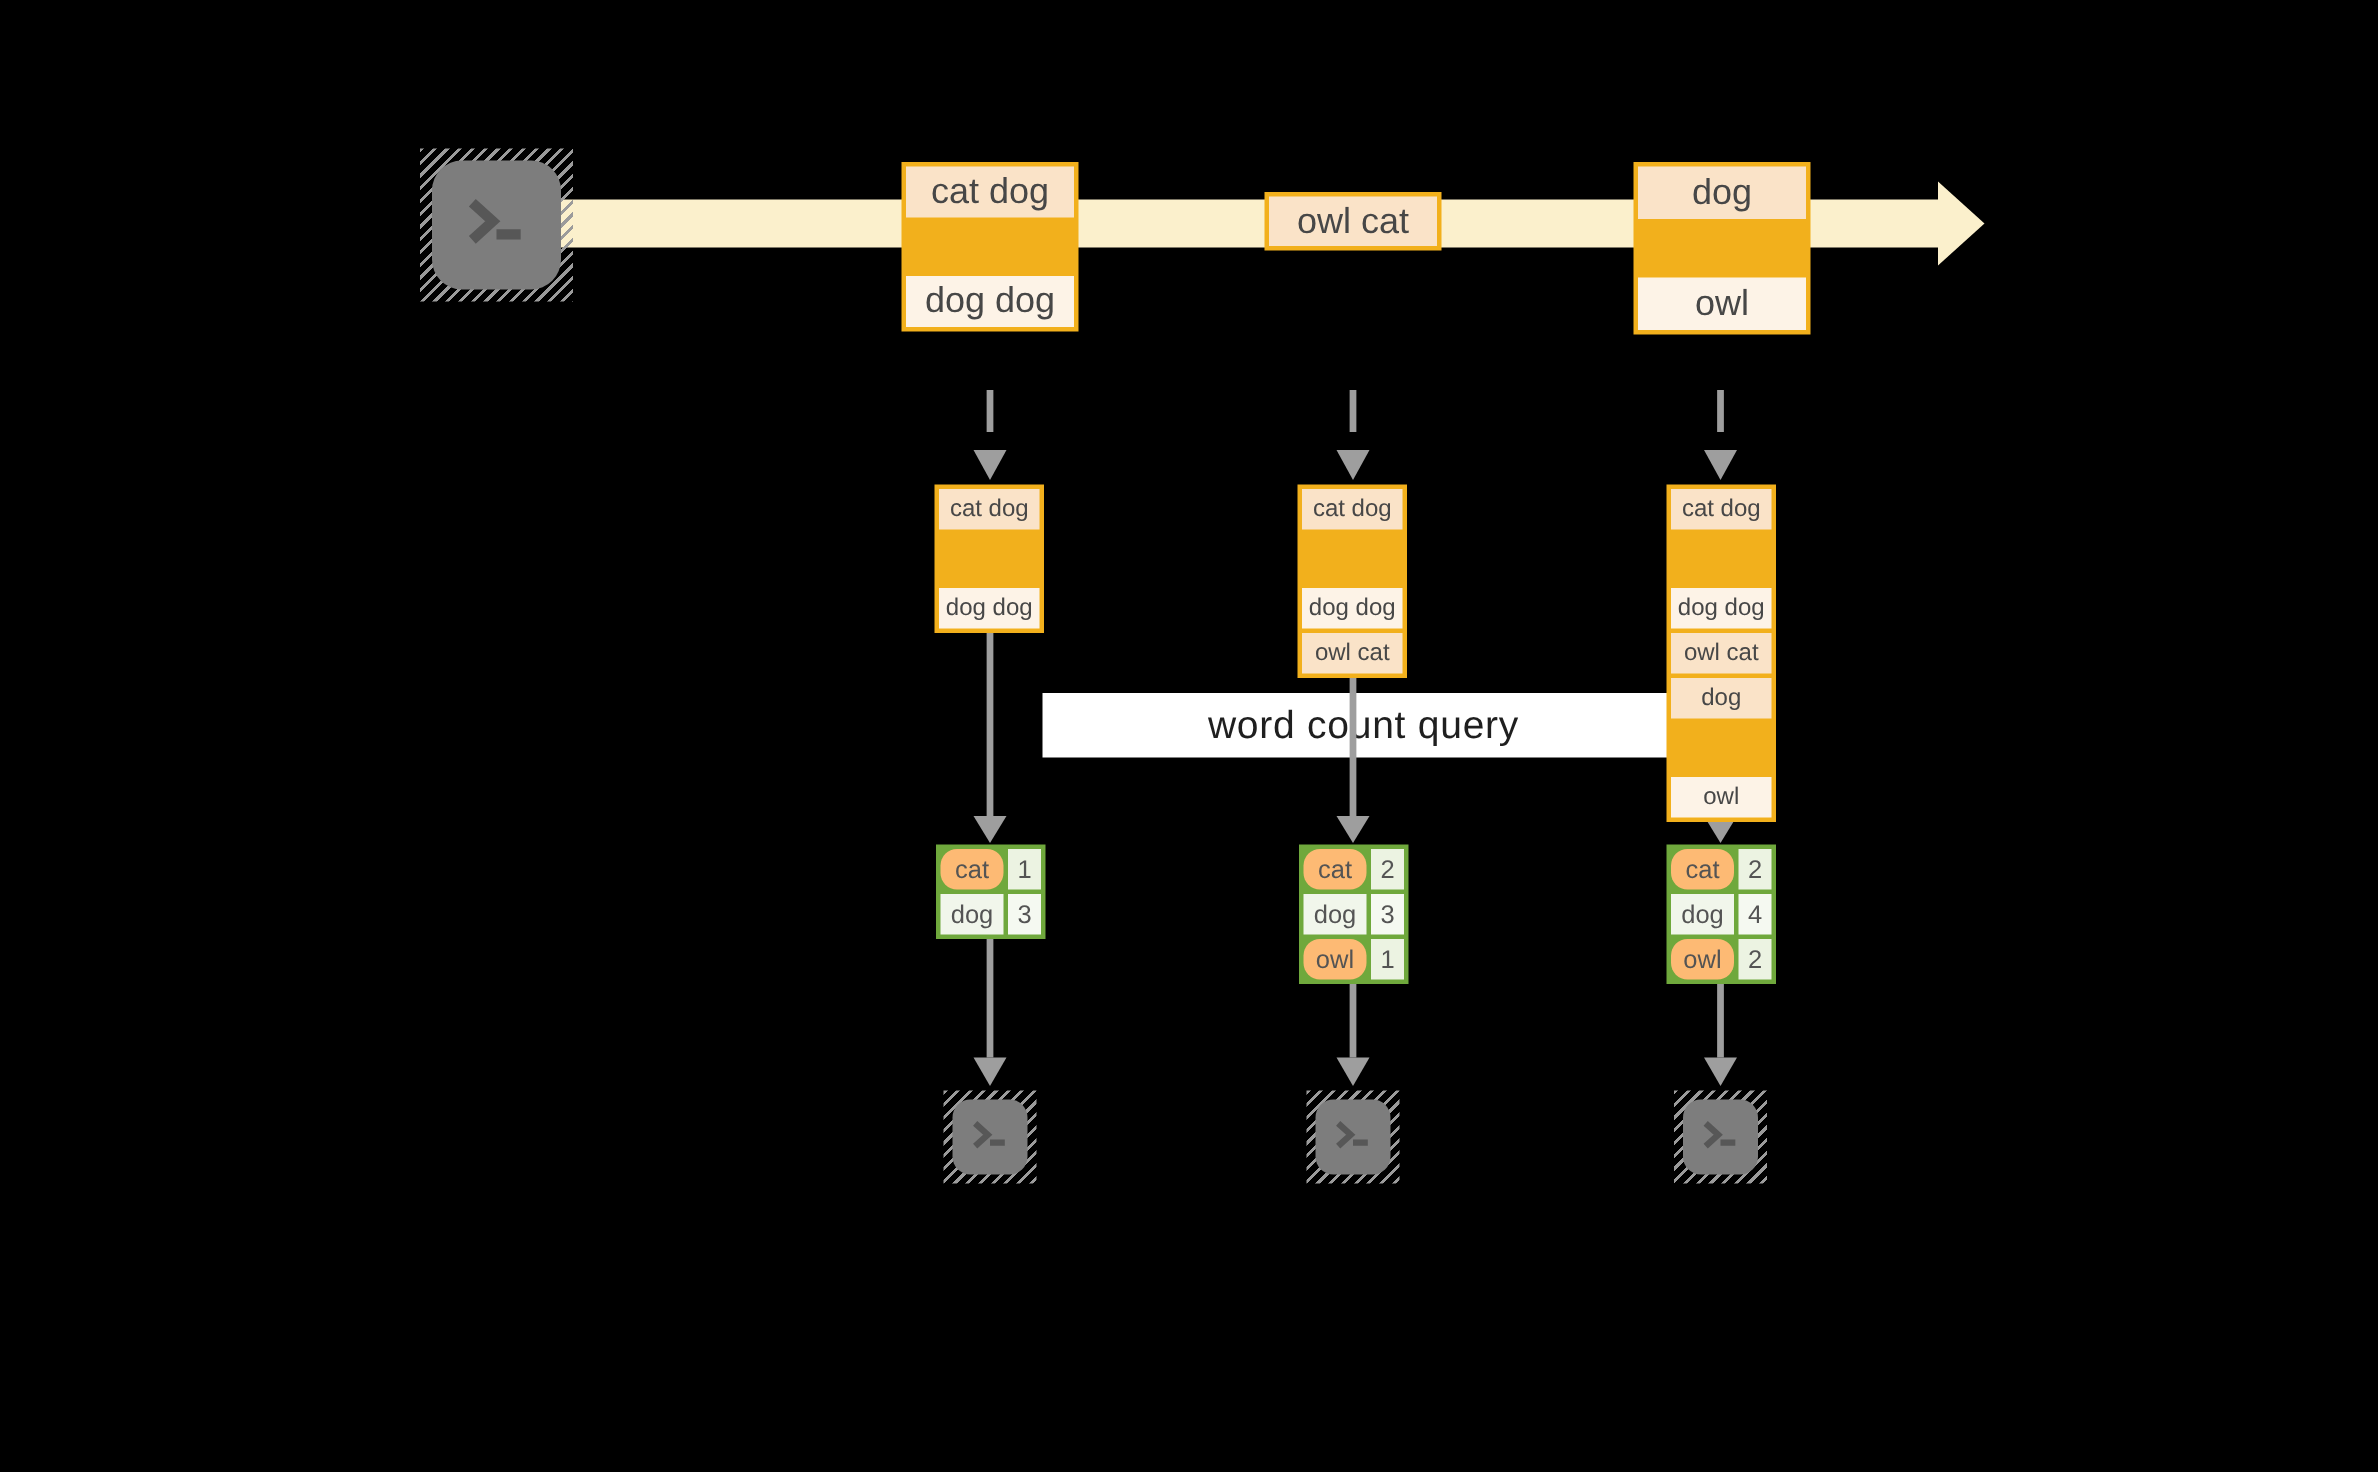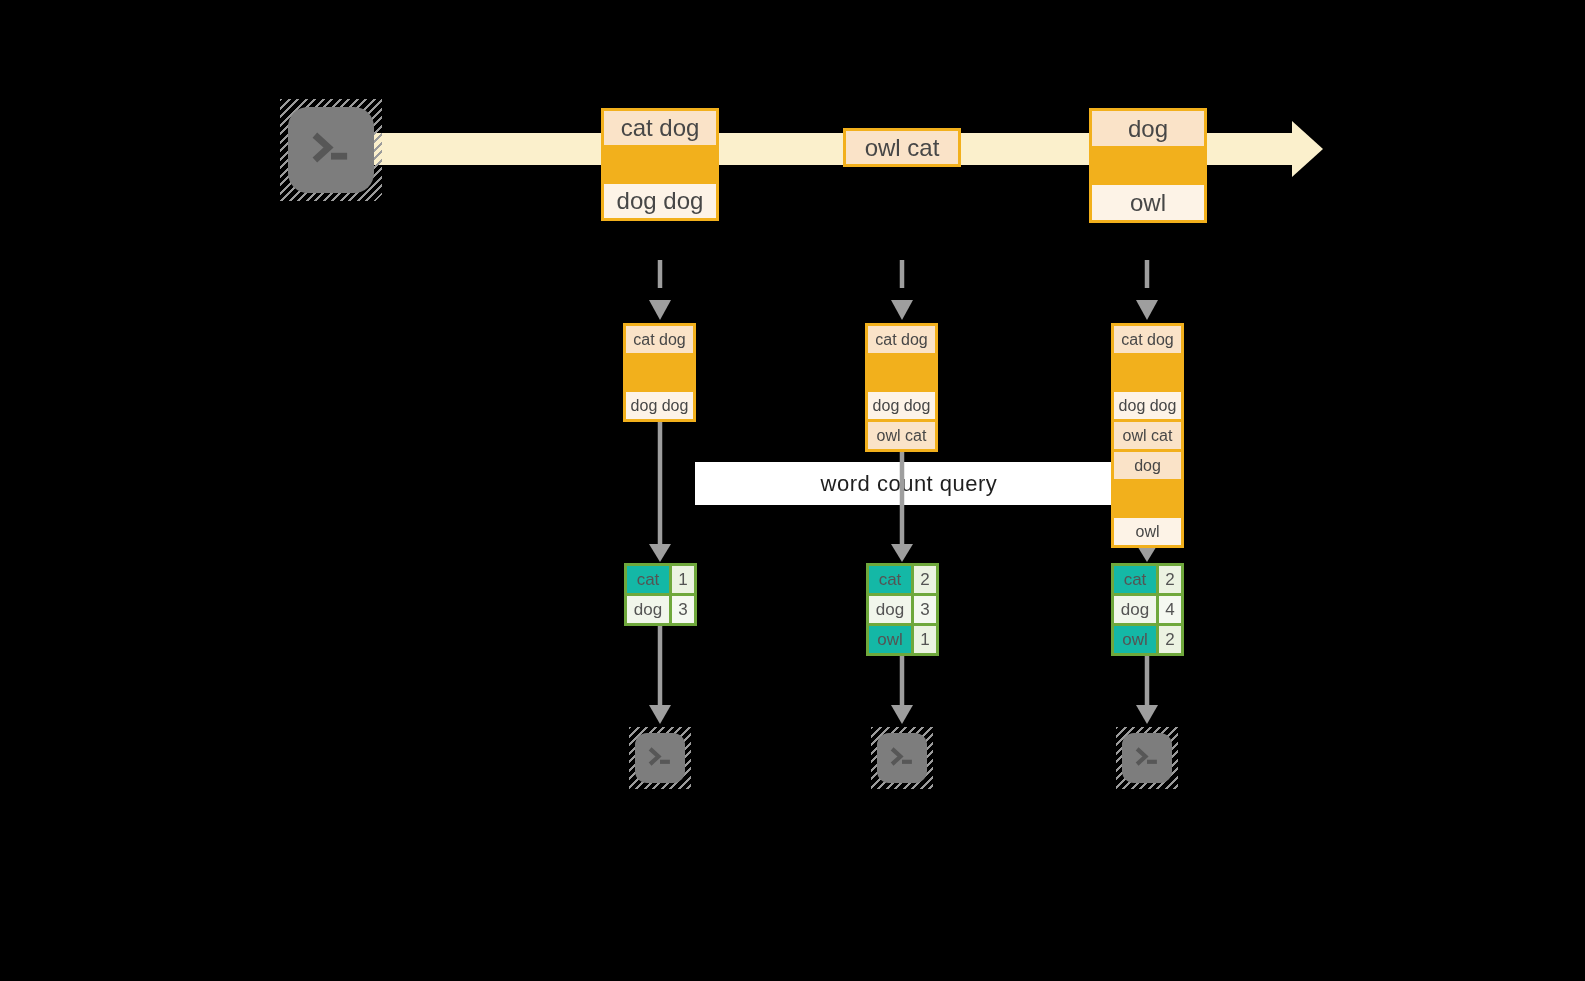--- a/index.html
+++ b/index.html
@@ -27,29 +27,29 @@
   .stackbox{width:73px;}
   .stackbox .row{height:27px;font-size:16px;}
   .peach{background:#fae3c8;}
   .cream{background:#fdf3e7;margin-top:36px;}
 
   
   .greenbox{position:absolute;z-index:4;width:73px;background:#6fa83c;padding:3px;
             display:grid;grid-template-columns:42px 22px;gap:3px;box-sizing:content-box;width:67px;}
   .greenbox .cell{height:27px;display:flex;align-items:center;justify-content:center;
                   font-size:17px;color:#545454;}
-  .gd{background:#14b8a6;}  
+  .gd{background:#fdba74;border-radius:11px;}  
   .gdc{background:#ecf3e2;} 
   .gl{background:#f1f6eb;}  
   .glc{background:#f5f9f1;} 
 
   
   .banner{position:absolute;z-index:2;left:695px;top:462px;width:428px;height:43px;
           background:#ffffff;display:flex;align-items:center;justify-content:center;
-          font-size:22px;color:#1f1f1f;letter-spacing:.5px;}
+          font-size:26px;color:#1f1f1f;letter-spacing:.5px;}
 
   .arrow-stroke{stroke:#9e9e9e;stroke-width:4.5;fill:none;}
   .arrow-head{fill:#9e9e9e;stroke:none;}
 </style>
 </head>
 <body>
 
 <div class="canvas">
 
   <svg class="layer z1">

